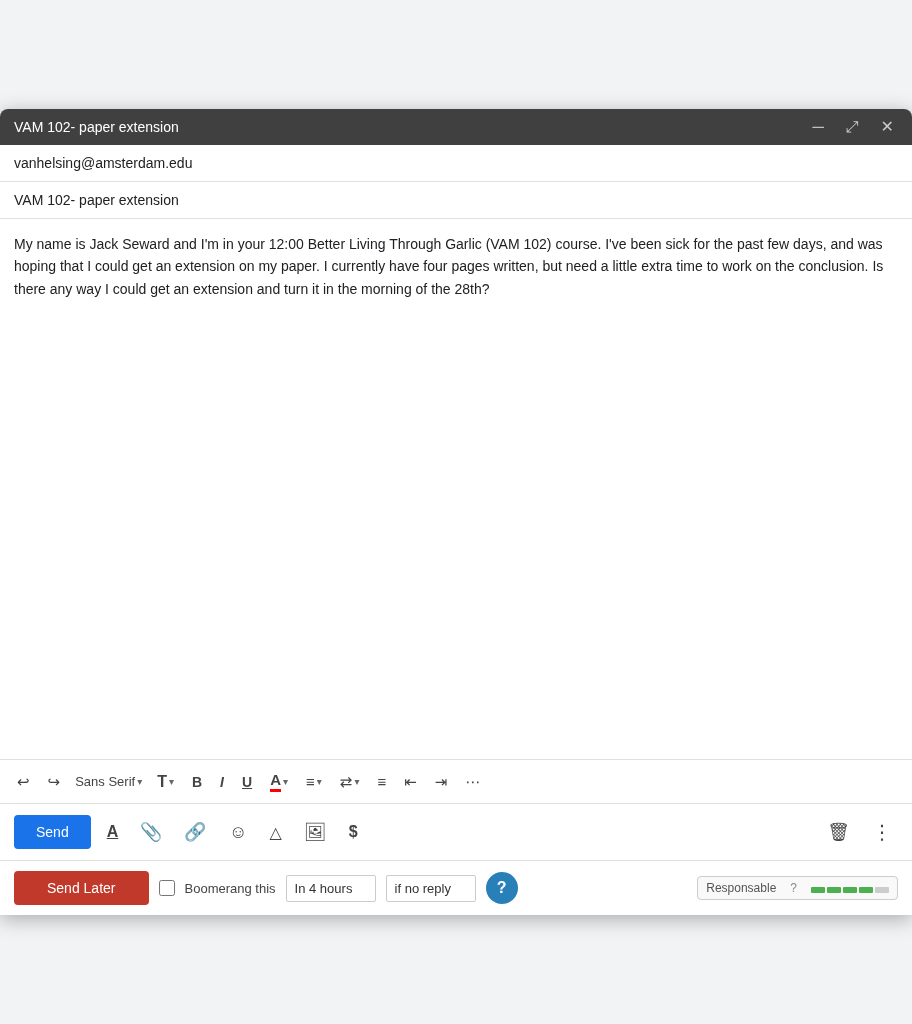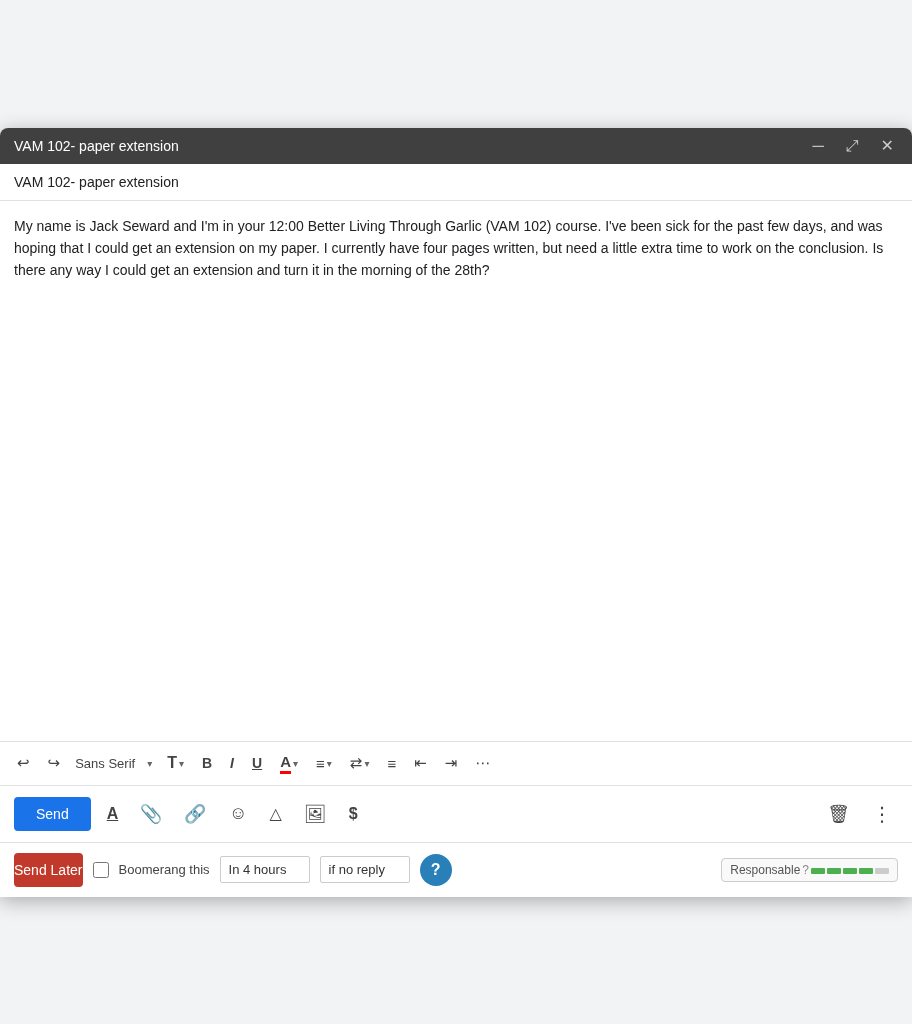--- a/index.html
+++ b/index.html
@@ -96,21 +96,21 @@
       border-radius: 4px;
       color: #444;
       font-size: 15px;
       display: flex;
       align-items: center;
       gap: 2px;
     }
     .font-select-wrapper {
       display: flex;
       align-items: center;
-      gap: 12px;
+      gap: 2px;
       padding: 2px 4px;
       border-radius: 4px;
       cursor: pointer;
       justify-content: center;
     }
     .bottom-bar {
       padding: 10px 14px;
       display: flex;
       align-items: center;
       gap: 10px;
@@ -145,21 +145,21 @@
       align-items: center;
       gap: 10px;
       border-top: 1px solid #e0e0e0;
       background: #fff;
     }
     .send-later-btn {
       background: #c0392b;
       color: #fff;
       border: none;
       border-radius: 4px;
-      padding: 9px 0;
+      padding: 9px 33px;
       font-size: 14px;
       font-weight: 500;
       cursor: pointer;
     }
     .boomerang-checkbox {
       width: 16px;
       height: 16px;
       cursor: pointer;
     }
     .boomerang-label {
@@ -184,21 +184,21 @@
       align-items: center;
       justify-content: center;
       color: white;
       font-size: 16px;
       cursor: pointer;
       font-weight: bold;
     }
     .responsable-box {
       display: flex;
       align-items: center;
-      gap: 2px;
+      gap: 14px;
       border: 1px solid #ccc;
       border-radius: 4px;
       padding: 4px 8px;
       font-size: 12px;
       color: #555;
       background: #f9f9f9;
       cursor: pointer;
     }
     .responsable-bar {
       display: flex;
@@ -237,20 +237,23 @@
 
   <div class="title-bar">
     <span class="title-bar-title">VAM 102- paper extension</span>
     <div class="title-bar-actions">
       <button class="title-bar-btn">─</button>
       <button class="title-bar-btn">⤢</button>
       <button class="title-bar-btn">✕</button>
     </div>
   </div>
 
+  <div class="field-row">
+    <input class="field-input" type="text" value="vanhelsing@amsterdam.edu" style="">
+  </div>
 
   <div class="field-row">
     <input class="field-input" type="text" value="VAM 102- paper extension" style="">
   </div>
 
   <div class="email-body-area">
     <div class="email-body-content" contenteditable="true" style="">
       <p>My name is Jack Seward and I'm in your 12:00 Better Living Through Garlic (VAM 102) course. I've been sick for the past few days, and was hoping that I could get an extension on my paper. I currently have four pages written, but need a little extra time to work on the conclusion. Is there any way I could get an extension and turn it in the morning of the 28th?</p>
     </div>
   </div>

